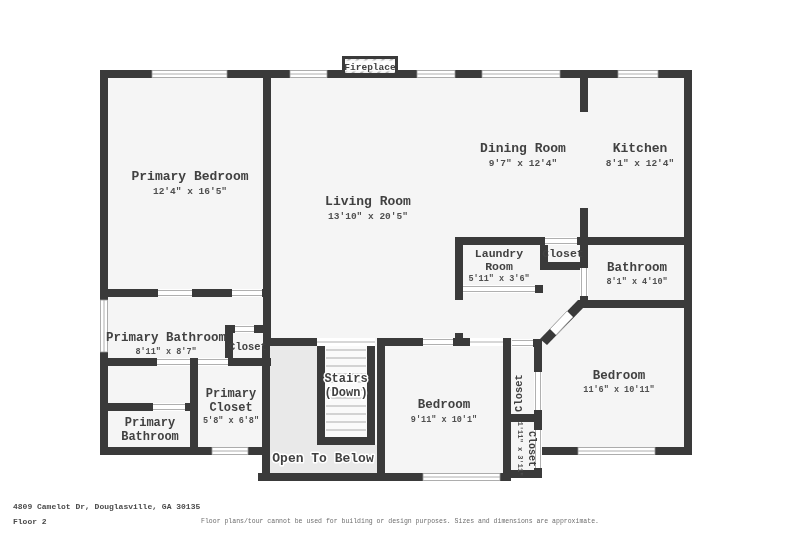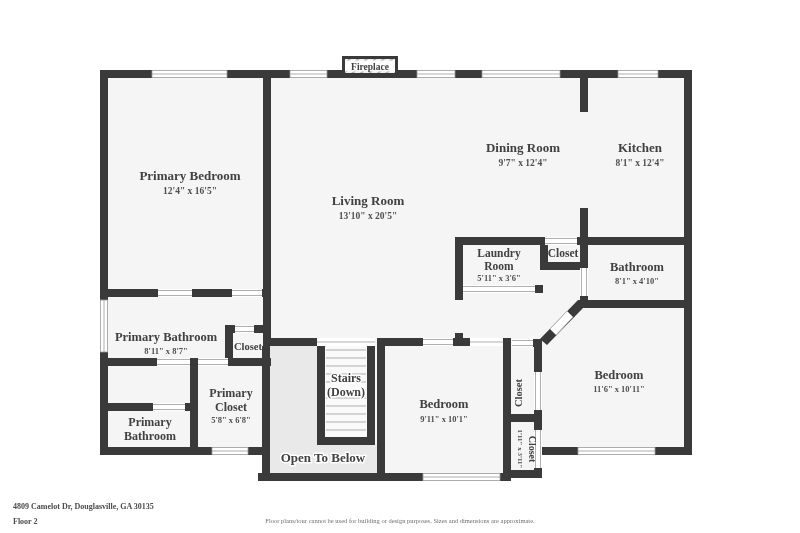--- a/index.html
+++ b/index.html
@@ -1,17 +1,17 @@
 <!DOCTYPE html>
 <html style="--page-bg: #ffffff; --wall: #3a3a3a; --floor: #f5f5f5; --open-area: #e9e9e9; --stairs-fill: #fafafa; --step-line: #c6c6c6; --window-line: #9a9a9a; --door-line: #b0b0b0; --label: #414141; --dim-label: #4f4f4f; --footer-text: #4a4a4a; --disclaimer: #6e6e6e;"><head>
 <meta charset="utf-8">
 <style>
   html,body{margin:0;padding:0;background:#fff;}
   .stage{width:800px;height:533px;position:relative;background:var(--page-bg,#fff);overflow:hidden;
-         font-family:Liberation Serif, serif;}
+         font-family:Liberation Mono, monospace;}
   svg{display:block;}
   .floor{fill:var(--floor,#f5f5f5);}
   .openbelow{fill:var(--open-area,#e9e9e9);}
   .stairs-fill{fill:var(--stairs-fill,#fafafa);}
   .step{stroke:var(--step-line,#c6c6c6);stroke-width:1.3;}
   .wall{fill:var(--wall,#3a3a3a);}
   .win{fill:#ffffff;stroke:var(--window-line,#9a9a9a);stroke-width:0.8;}
   .win-line{stroke:var(--window-line,#9a9a9a);stroke-width:0.8;}
   .door{fill:#ffffff;}
   .door-line{stroke:var(--door-line,#b0b0b0);stroke-width:1;}

